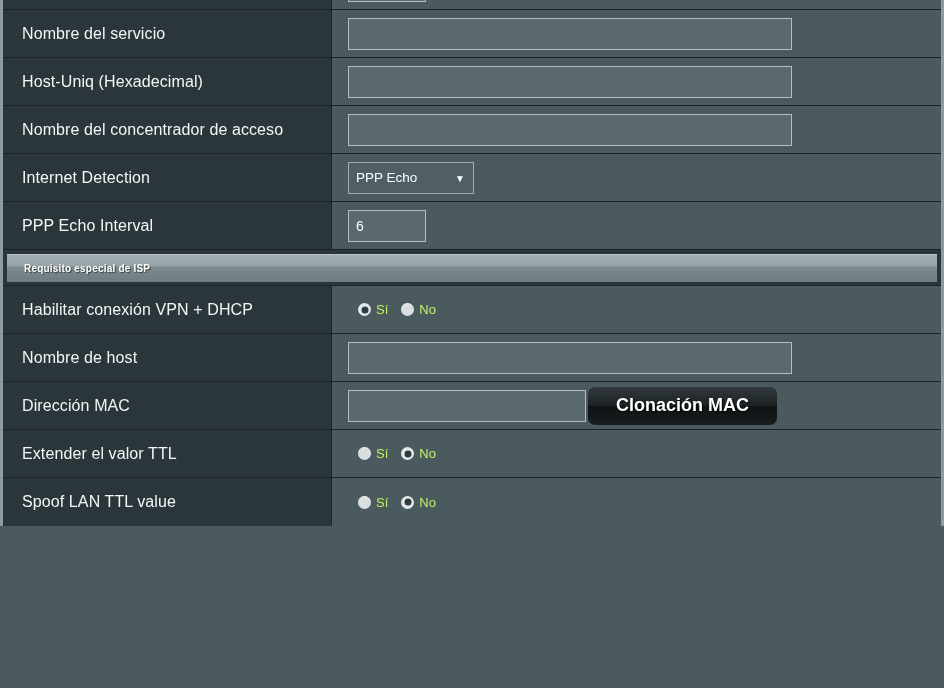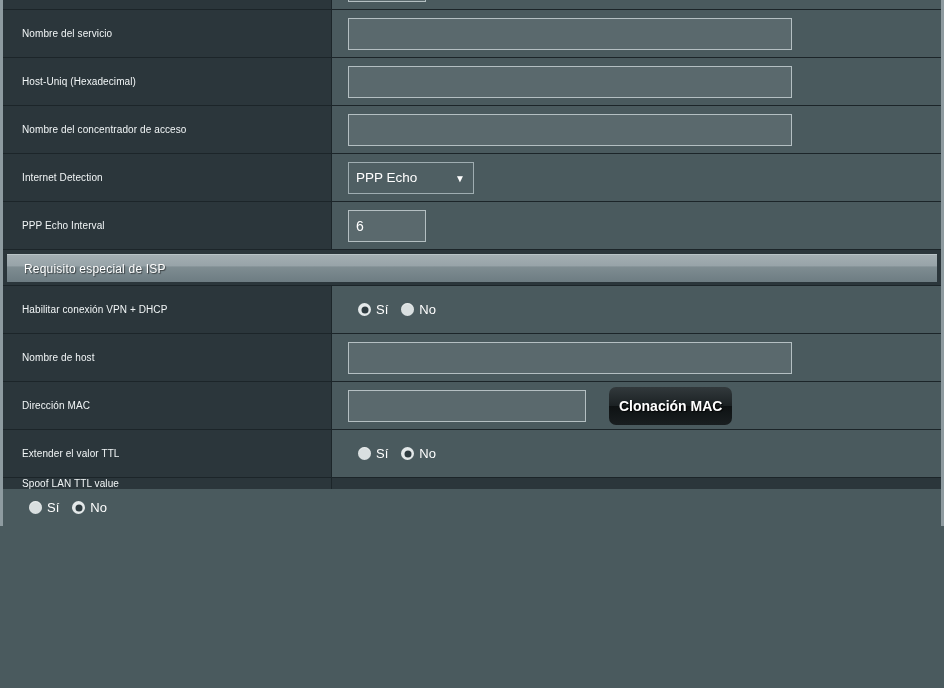--- a/index.html
+++ b/index.html
@@ -32,28 +32,28 @@
     background: #2b363b;
   }
 
   .row {
     display: flex;
     width: 100%;
     box-sizing: border-box;
     border-bottom: 1px solid #1c2529;
     min-height: 48px;
   }
-  .row:last-child { border-bottom: none; flex-direction: column; }
+  .row:last-child { border-bottom: none; }
 
   .cell-label {
     width: 329px;
     box-sizing: border-box;
     background: #2b363b;
     color: #f2f6f7;
-    font-size: 10px;
+    font-size: 16px;
     display: flex;
     align-items: center;
     padding: 0 0 0 19px;
     border-right: 1px solid #1c2529;
     letter-spacing: 0.1px;
   }
 
   .cell-value {
     flex: 1;
     box-sizing: border-box;
@@ -75,22 +75,22 @@
     height: 28px;
     box-sizing: border-box;
     background: linear-gradient(to bottom, #a3aeb2 0%, #97a3a8 42%, #7f8d92 43%, #6d7c82 100%);
     border-top: 1px solid #b9c3c6;
     display: flex;
     align-items: center;
     padding-left: 17px;
   }
   .section-bar span {
     color: #ffffff;
-    font-size: 12px;
-    font-weight: normal;
+    font-size: 10px;
+    font-weight: bold;
     text-shadow: 1px 1px 1px rgba(0,0,0,0.55);
     letter-spacing: 0.2px;
   }
 
   
   .tf {
     box-sizing: border-box;
     height: 32px;
     background: #5a696d;
     border: 1px solid #b4bfc2;
@@ -122,30 +122,30 @@
     position: absolute;
     right: 8px;
     top: 50%;
     transform: translateY(-50%);
     font-size: 10px;
     color: #ffffff;
   }
 
   
   .btn-mac {
-    margin-left: 23px;
+    margin-left: 2px;
     box-sizing: border-box;
     height: 38px;
-    padding: 0 10px;
+    padding: 0 28px;
     border: none;
     border-radius: 7px;
     background: linear-gradient(to bottom, #32393c 0%, #1b2123 50%, #0e1213 51%, #191e20 100%);
     color: #ffffff;
     font-family: "Liberation Sans", sans-serif;
-    font-size: 14px;
+    font-size: 18px;
     font-weight: bold;
     text-shadow: 1px 1px 1px rgba(0,0,0,0.8);
     cursor: pointer;
   }
 
   
   .radio-group {
     display: flex;
     align-items: center;
     gap: 13px;
@@ -174,21 +174,21 @@
   .radio-dot.checked::after {
     content: "";
     position: absolute;
     left: 50%; top: 50%;
     transform: translate(-50%,-50%);
     width: 7px; height: 7px;
     border-radius: 50%;
     background: #2e3b40;
   }
   .radio-label {
-    color: #ffffff;
+    color: #bef264;
     font-size: 13px;
   }
 </style>
 </head>
 <body>
 
 <div class="page">
   <div class="form-table">
 
     <div class="row">

